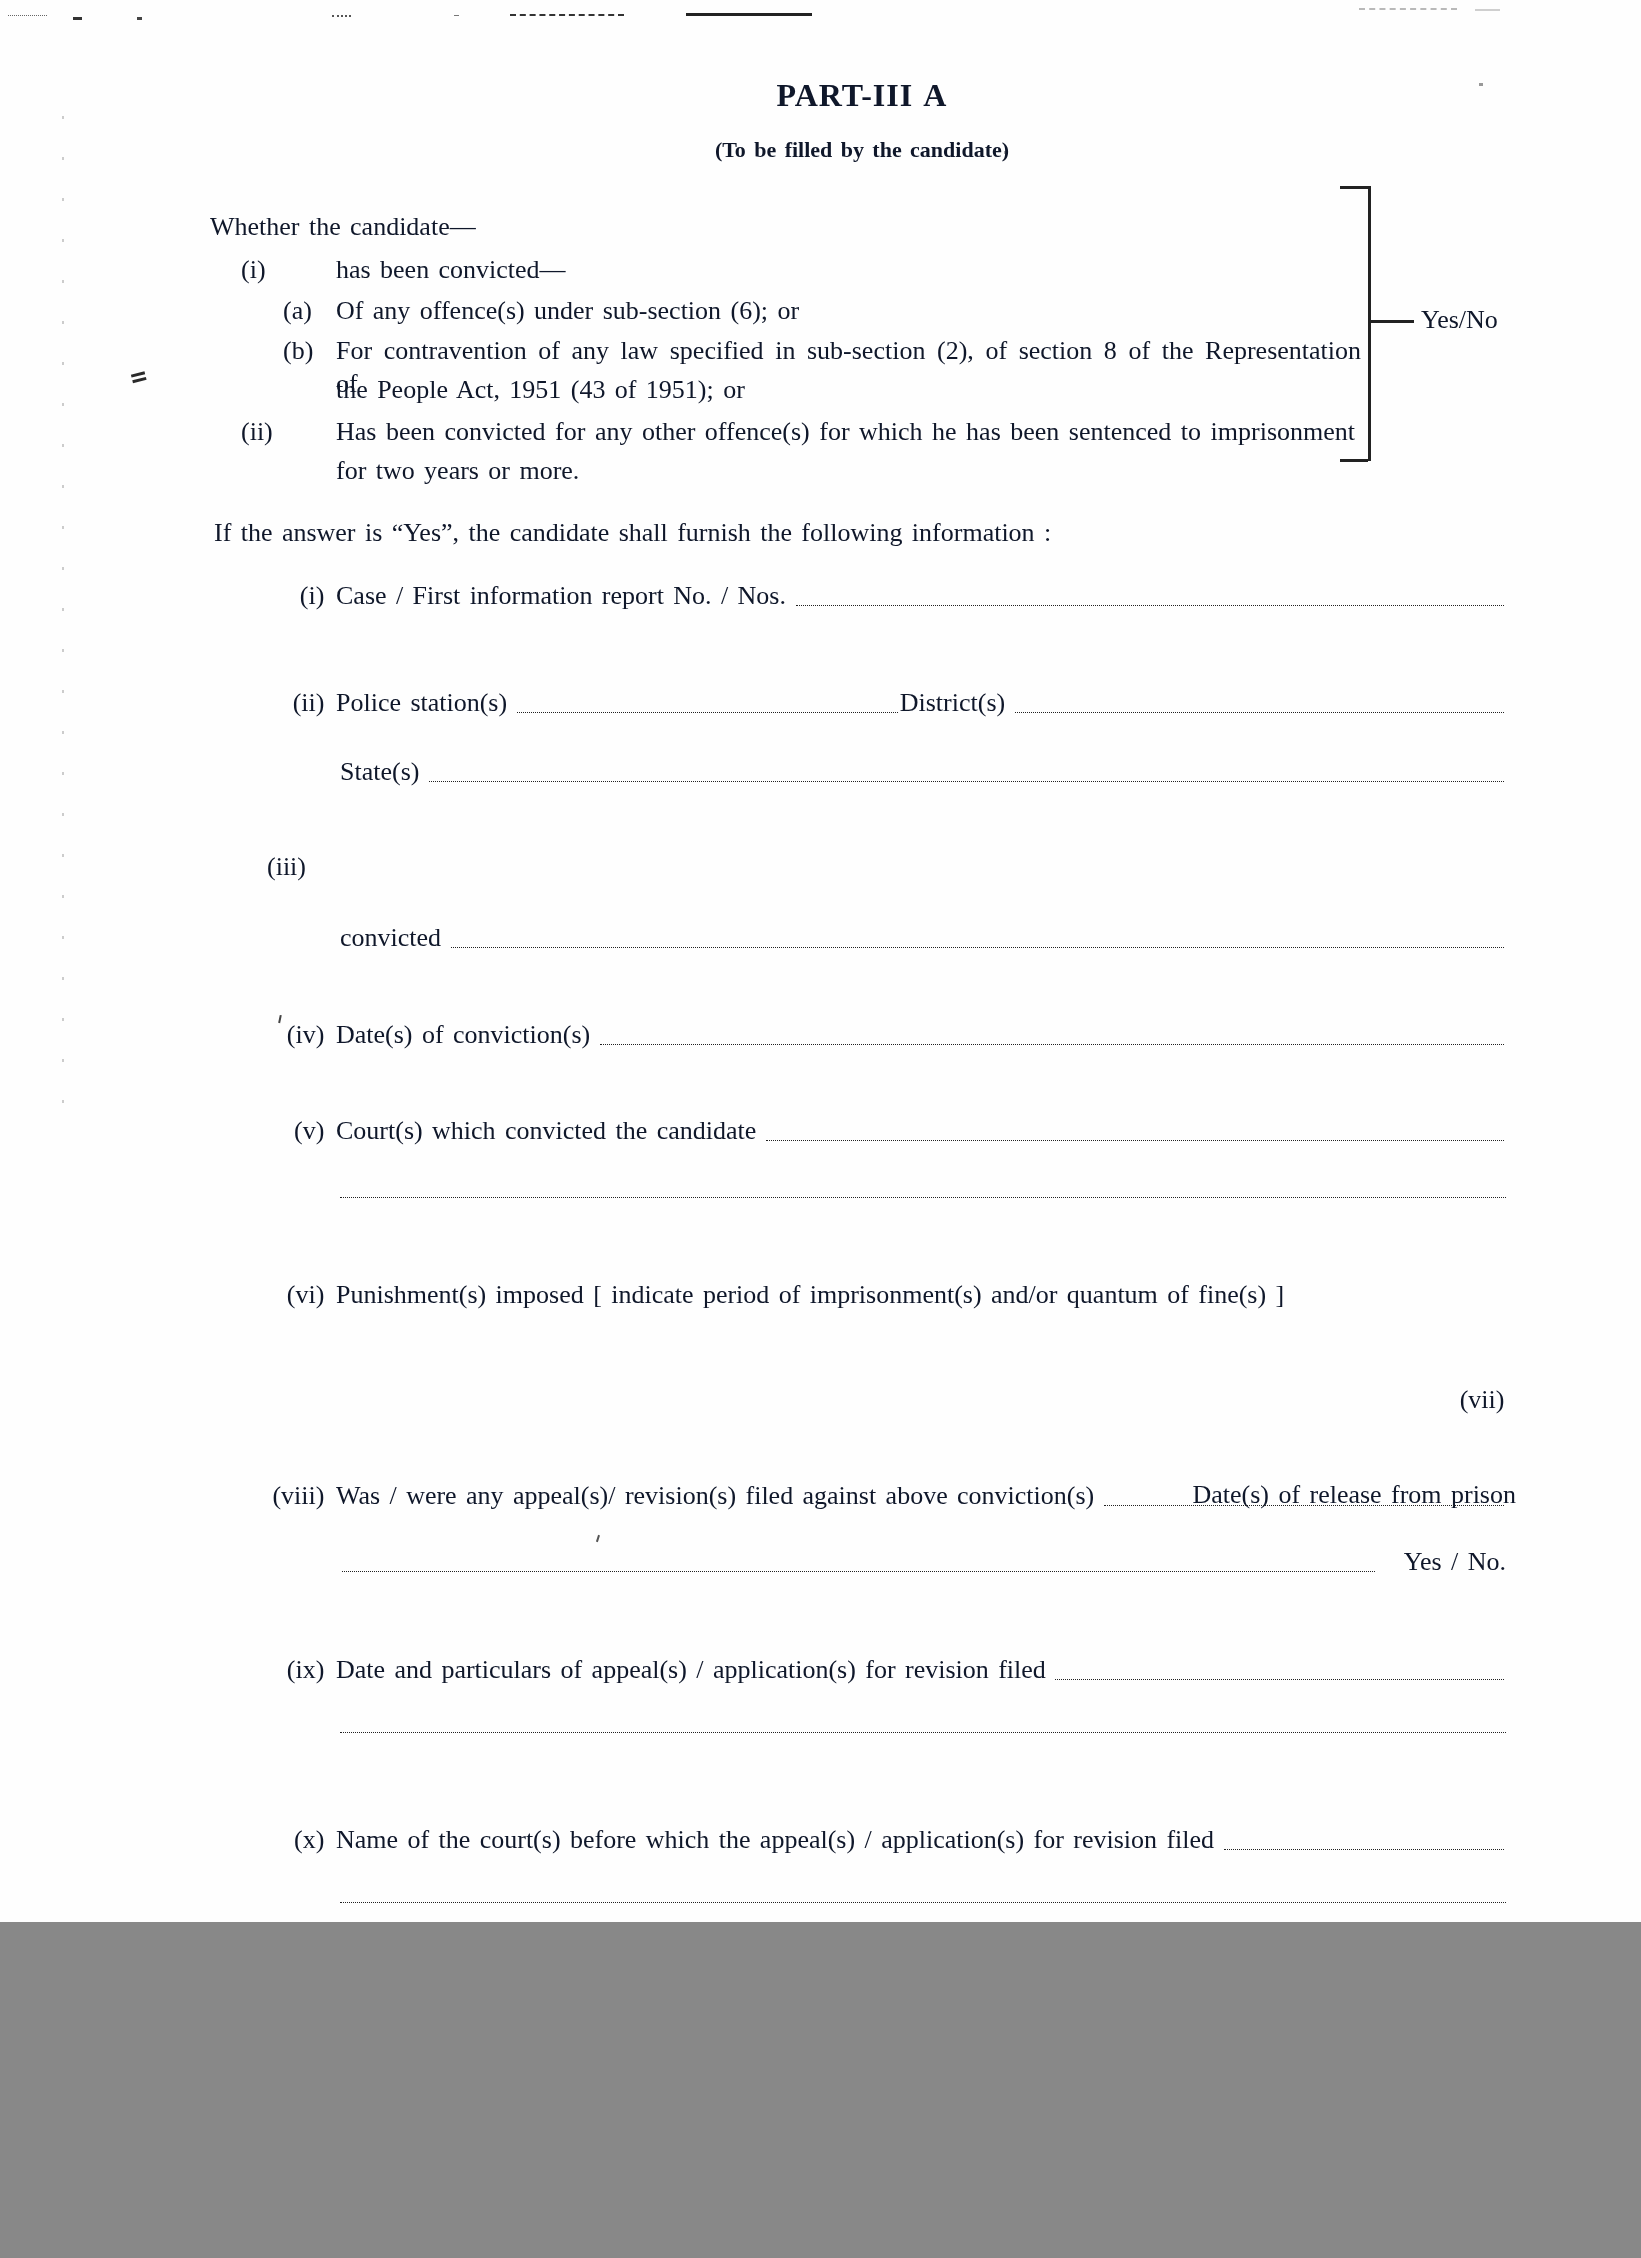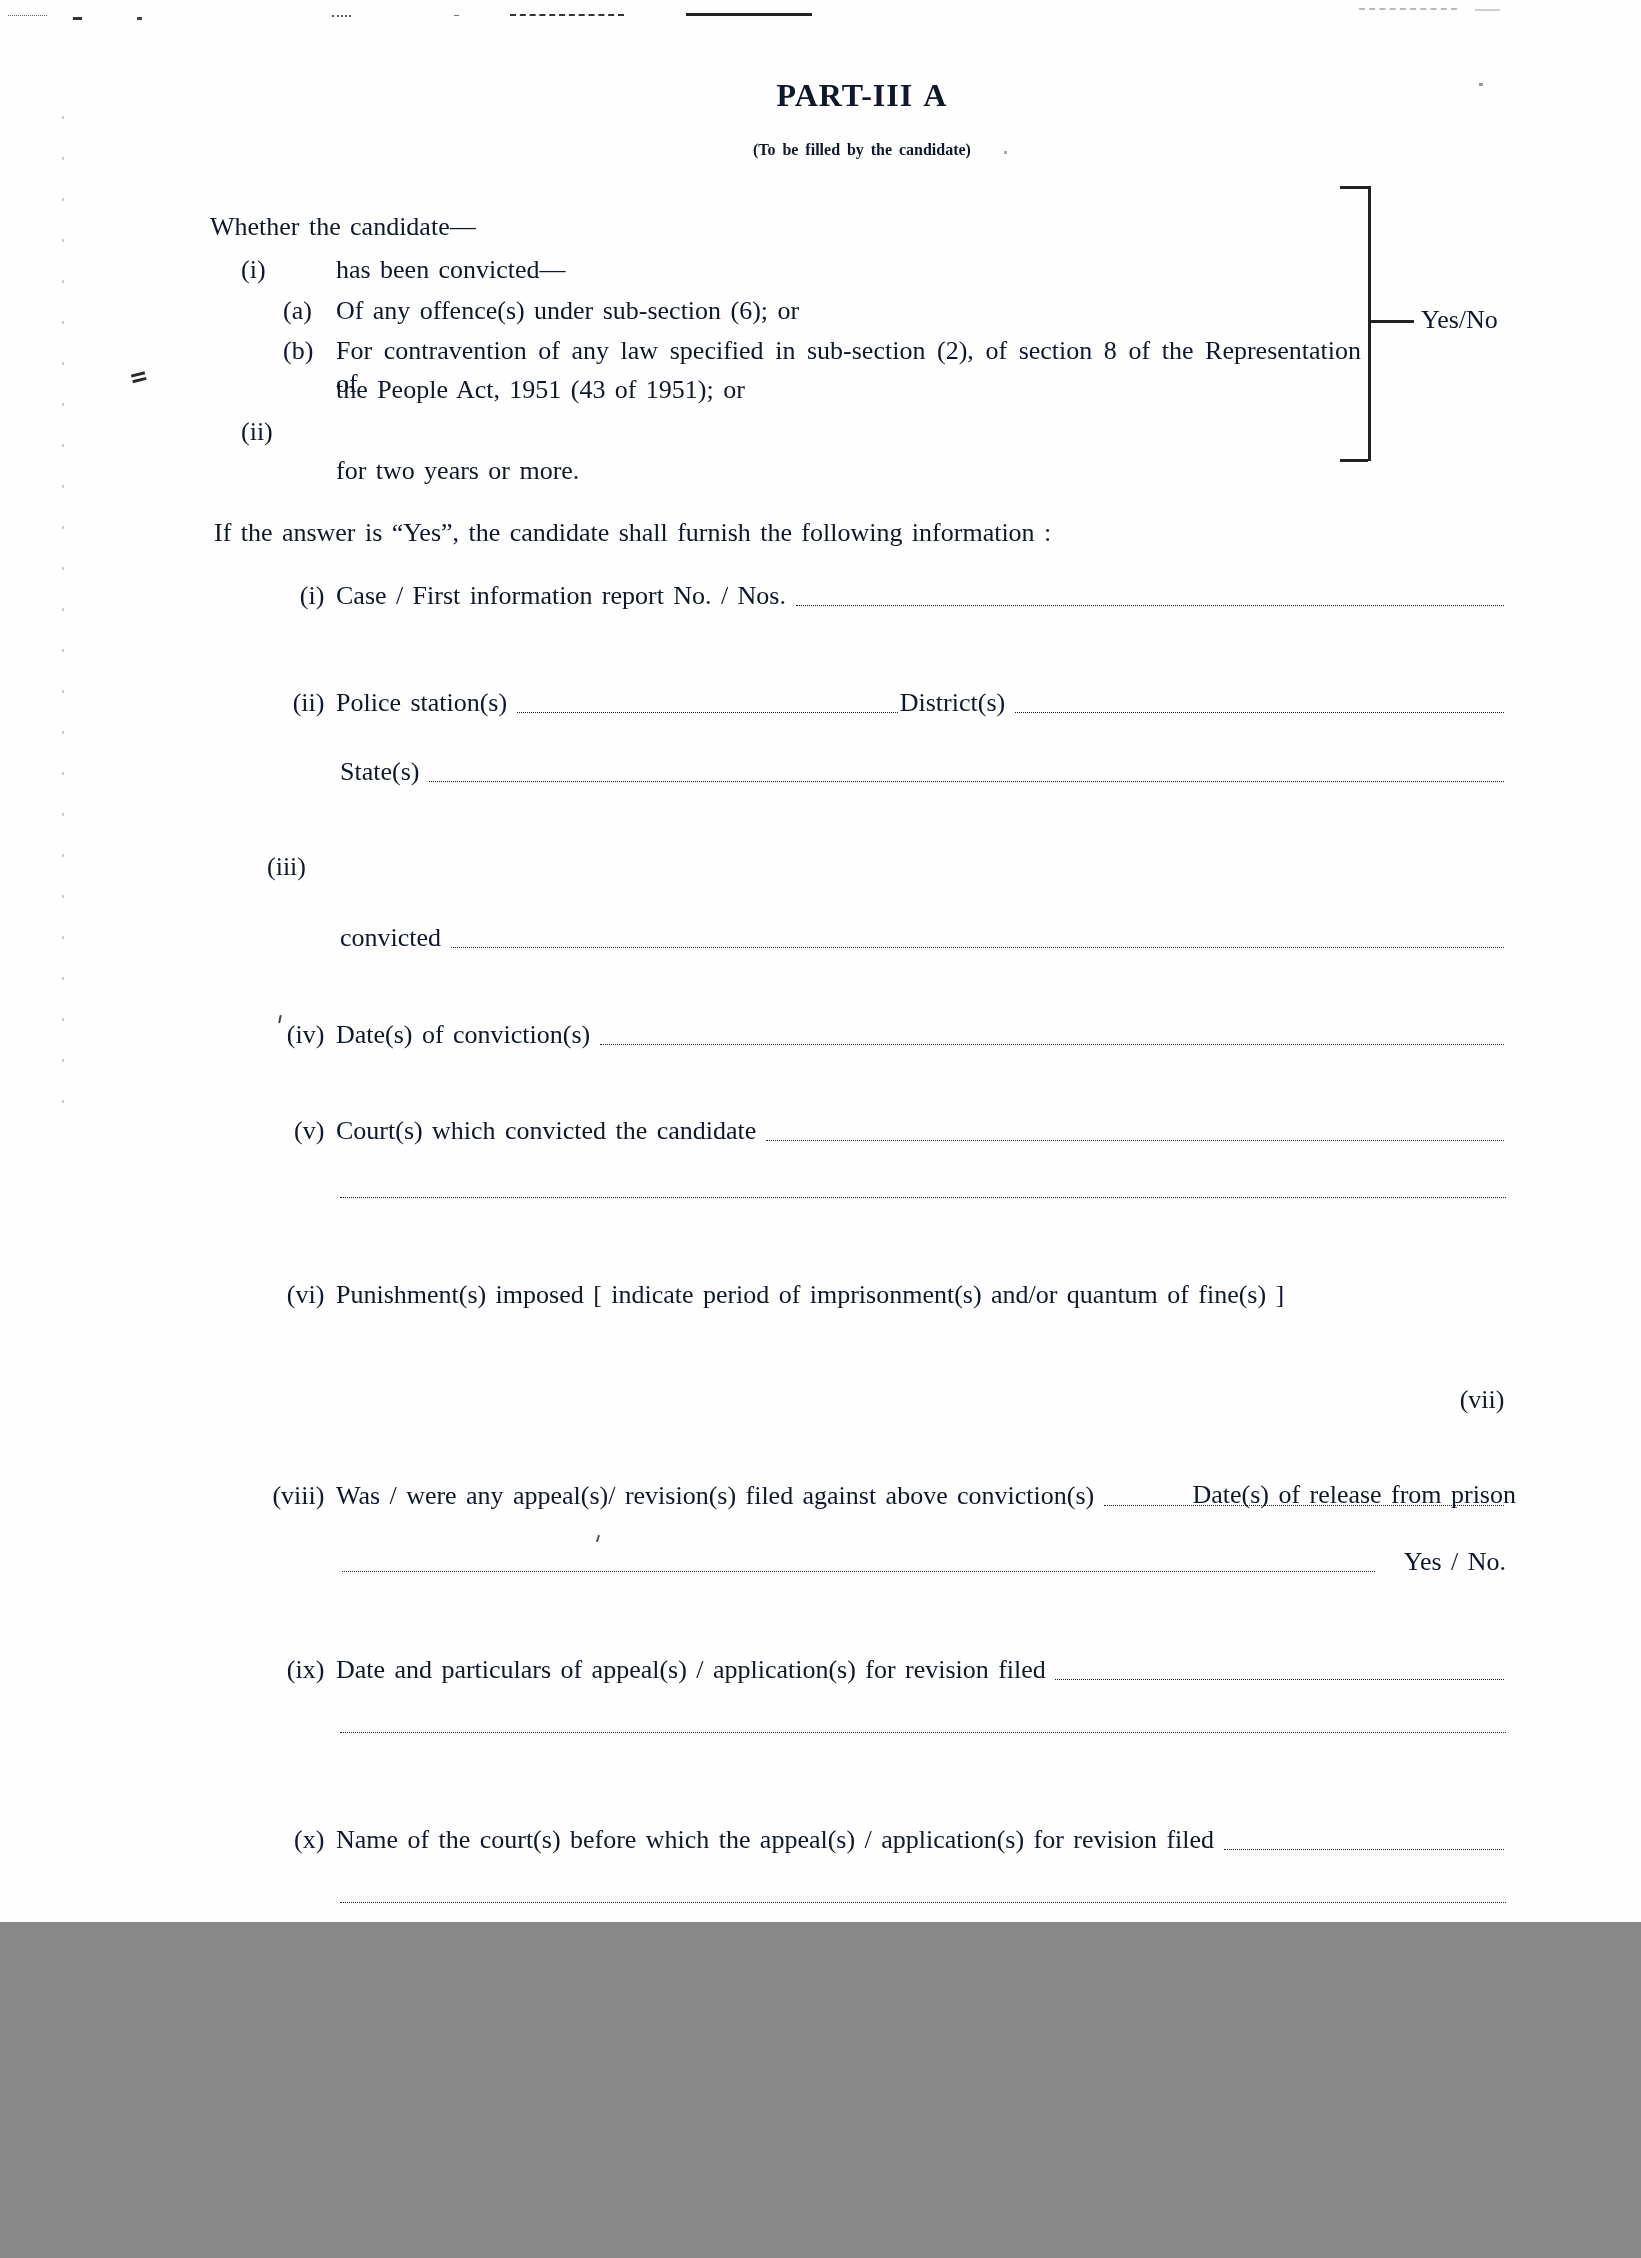--- a/index.html
+++ b/index.html
@@ -3,21 +3,21 @@
 <meta charset="utf-8">
 <style>
   html,body{margin:0;padding:0;background:#888;}
   .page{position:relative;width:1641px;height:1922px;background:#fefefe;overflow:hidden;
         font-family:"Liberation Serif","DejaVu Serif",serif;color:#0f172a;}
   .t{position:absolute;font-size:26px;line-height:33px;word-spacing:2.9px;white-space:nowrap;}
   .b{font-weight:bold;}
   .just{white-space:normal;text-align:justify;text-align-last:justify;}
   .center{text-align:center;}
   .title{font-size:32px;letter-spacing:1px;}
-  .subtitle{font-size:16px;}
+  .subtitle{font-size:22px;}
   .frow{position:absolute;display:flex;align-items:flex-end;height:37px;
         font-size:26px;line-height:37px;word-spacing:2.9px;white-space:nowrap;}
   .fnum{flex:0 0 95px;text-align:right;padding-right:11.6px;box-sizing:border-box;}
   .dots{flex:1 1 auto;height:0;border-bottom:1.9px dotted #222;margin:0 1.9px 7.7px 9.7px;}
   .dots.mid{flex:0 0 381px;}
   .dline{position:absolute;height:0;border-bottom:1.9px dotted #222;}
   .bar{position:absolute;background:#222;}
   .art{position:absolute;}
 </style>
 </head>
@@ -65,20 +65,21 @@
   <span class="t" style="left:336px;top:253px;">has been convicted—</span>
 
   <span class="t" style="left:283px;top:294px;">(a)</span>
   <span class="t" style="left:336px;top:294px;">Of any offence(s) under sub-section (6); or</span>
 
   <span class="t" style="left:283px;top:334px;">(b)</span>
   <div class="t just" style="left:336px;top:334px;width:1025px;">For contravention of any law specified in sub-section (2), of section 8 of the Representation of</div>
   <div class="t" style="left:336px;top:373px;">the People Act, 1951 (43 of 1951); or</div>
 
   <span class="t" style="left:241px;top:415px;">(ii)</span>
+  <div class="t just" style="left:336px;top:415px;width:1019px;">Has been convicted for any other offence(s) for which he has been sentenced to imprisonment</div>
   <div class="t" style="left:336px;top:454px;">for two years or more.</div>
 
   <div class="bar" style="left:1368px;top:186px;width:2.9px;height:275px;"></div>
   <div class="bar" style="left:1340px;top:186px;width:28px;height:2.9px;"></div>
   <div class="bar" style="left:1340px;top:459px;width:28px;height:2.9px;"></div>
   <div class="bar" style="left:1371px;top:320px;width:43px;height:2.9px;"></div>
   <div class="t" style="left:1421px;top:303px;">Yes/No</div>
 
   <div class="t" style="left:214px;top:516px;">If the answer is “Yes”, the candidate shall furnish the following information :</div>
 

